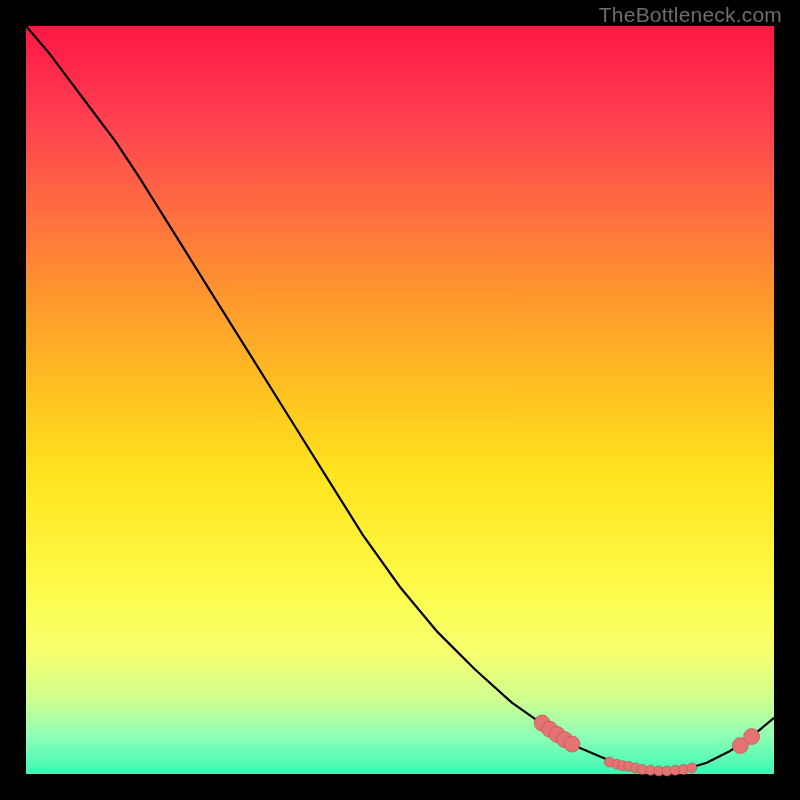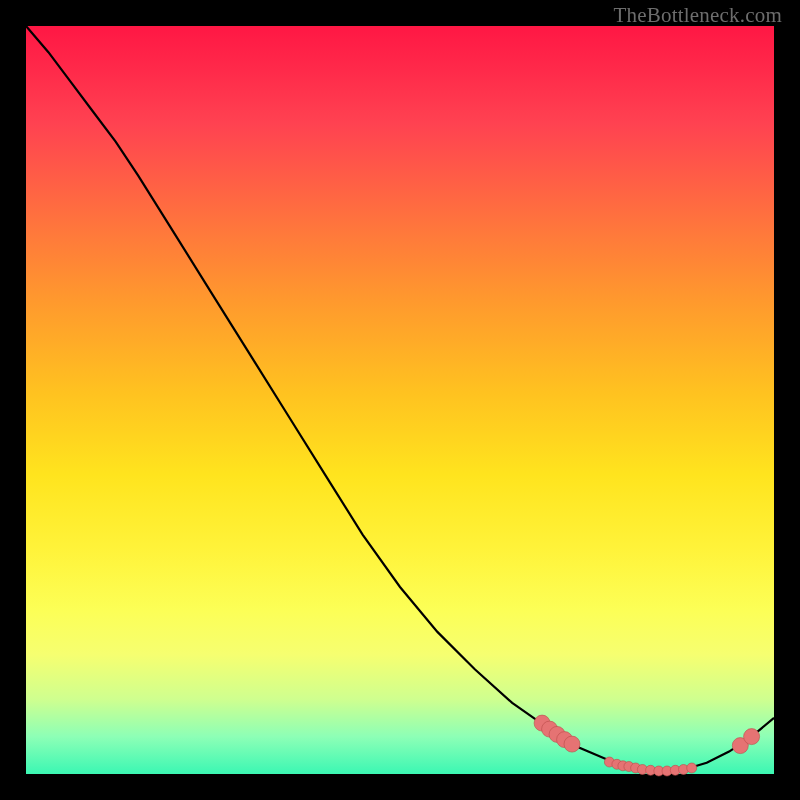--- a/index.html
+++ b/index.html
@@ -9,21 +9,20 @@
     height: 800px;
     background: #000;
     overflow: hidden;
     font-family: Arial, Helvetica, sans-serif;
   }
   .frame {
     position: relative;
     width: 800px;
     height: 640px;
     background: #000;
-    font-family: Liberation Serif, serif;
   }
   .watermark {
     position: absolute;
     top: 3px;
     right: 18px;
     color: #6d6d6d;
     font-size: 21px;
     letter-spacing: 0.2px;
     z-index: 5;
     user-select: none;

